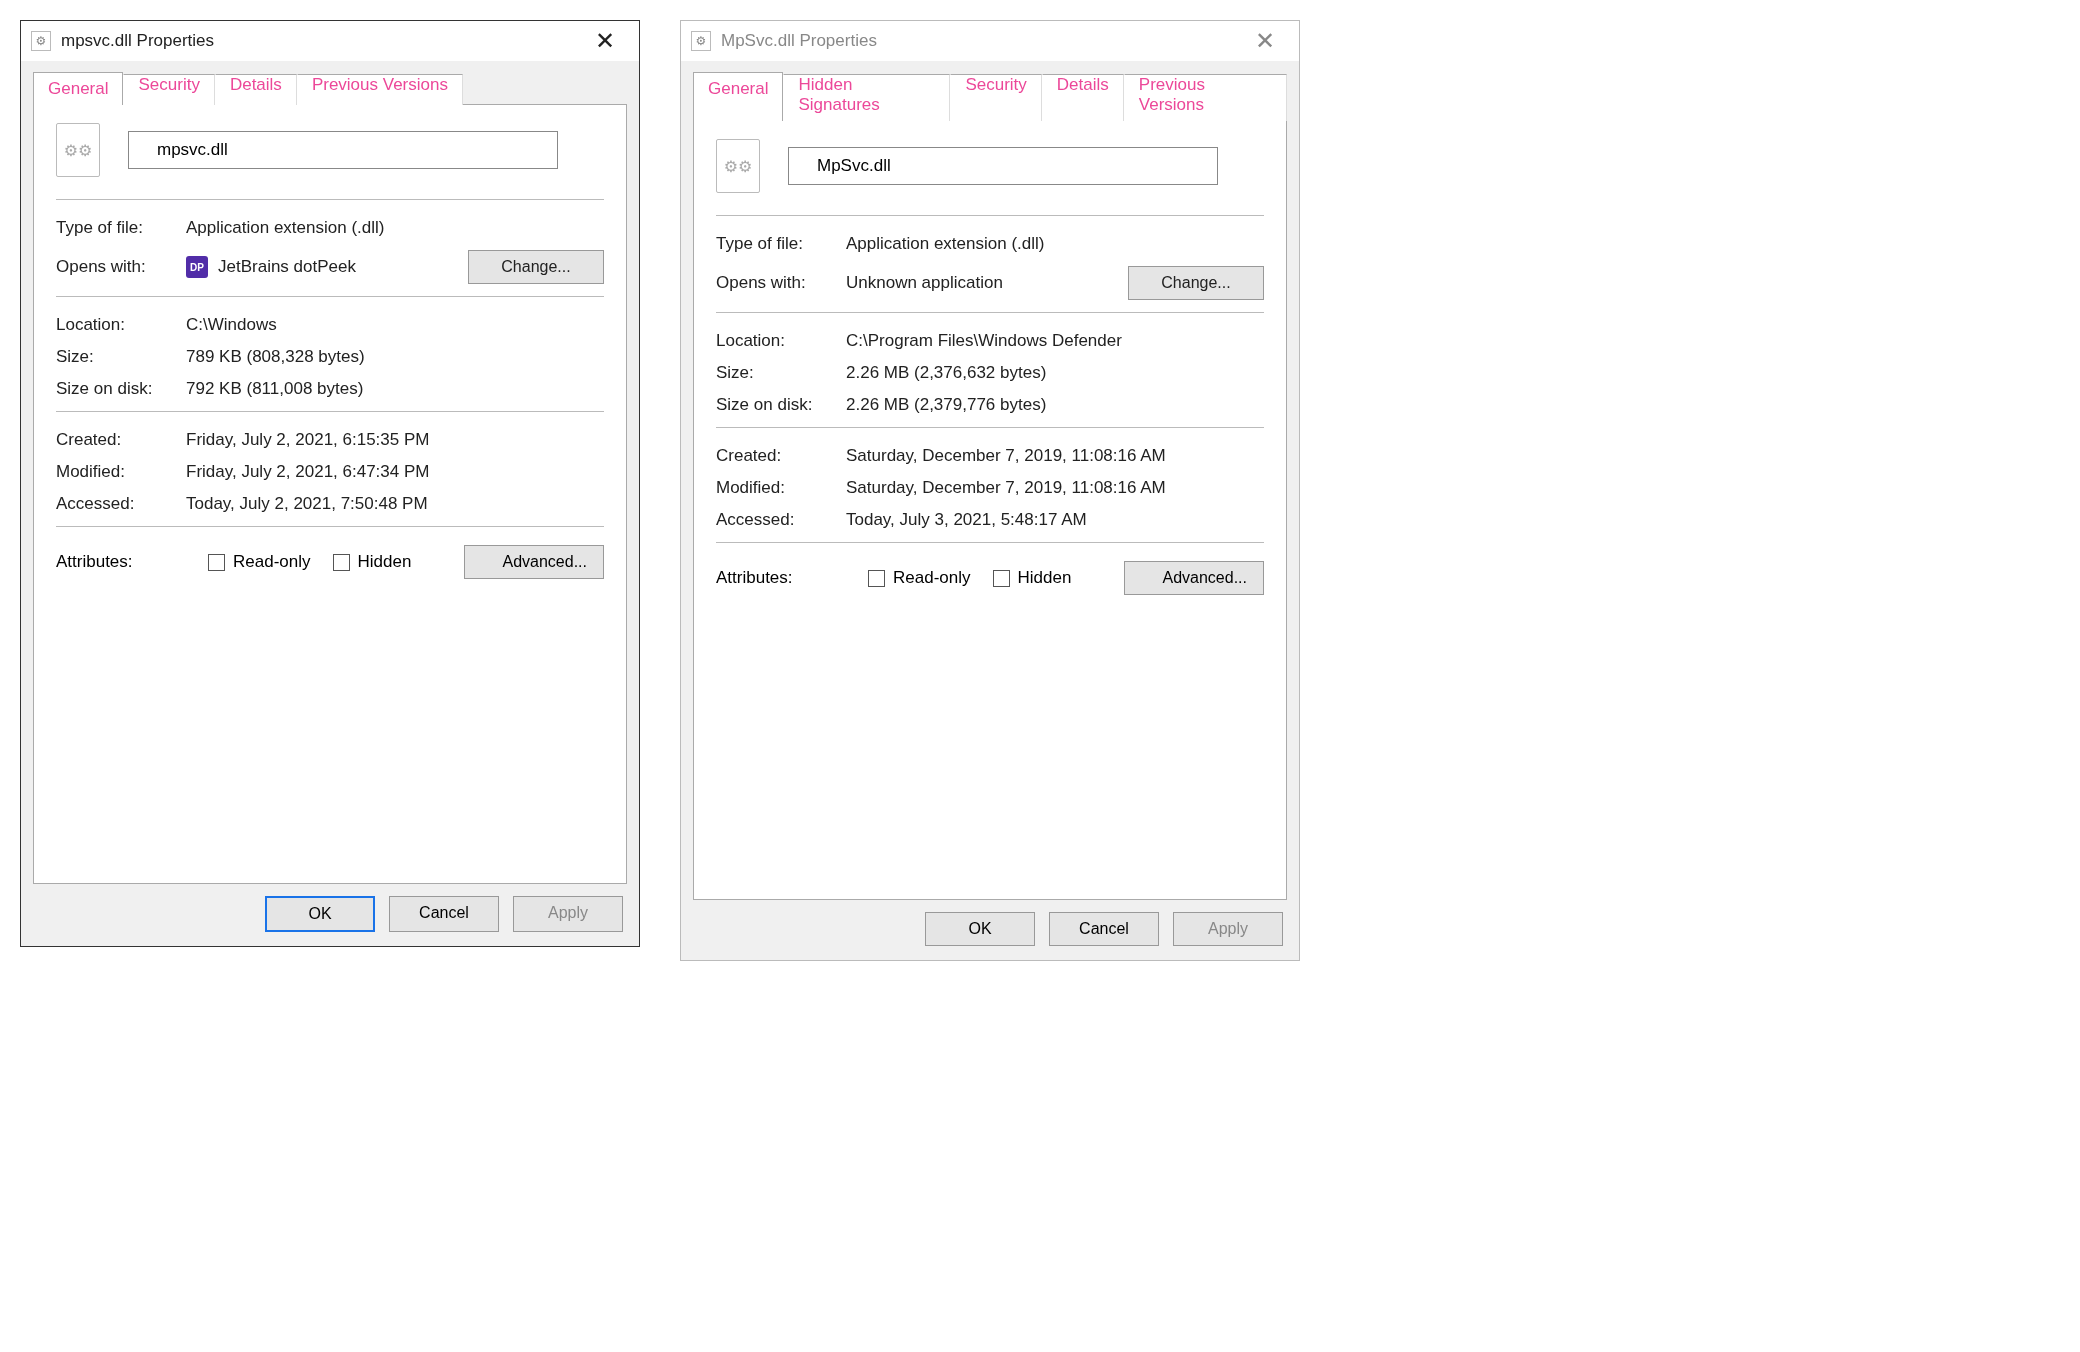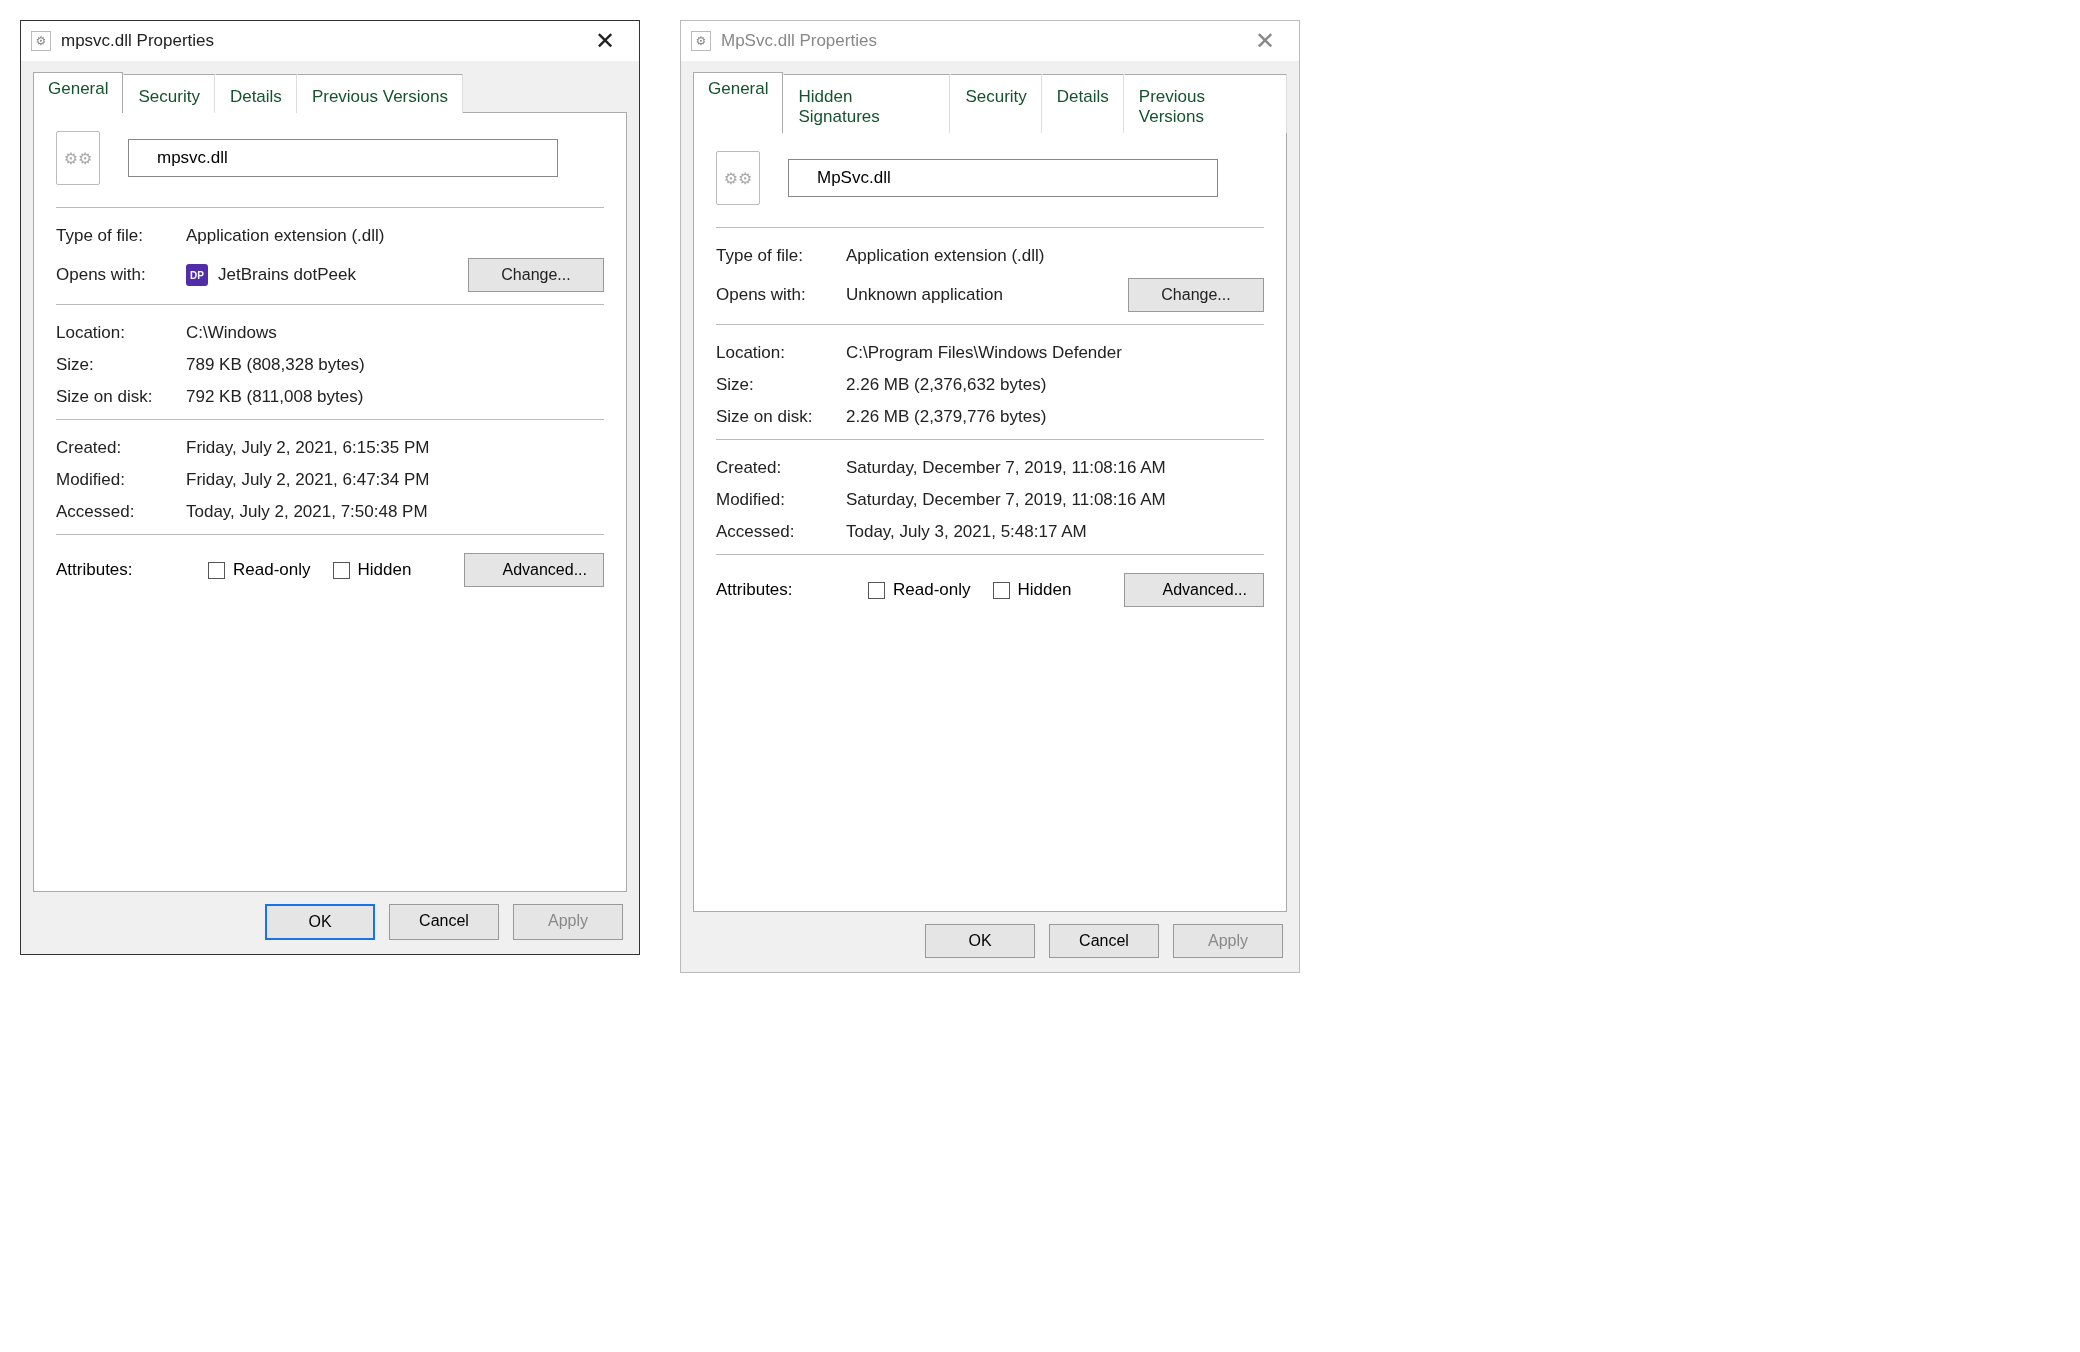--- a/index.html
+++ b/index.html
@@ -53,30 +53,30 @@
     position: relative;
     top: 1px;
   }
   .tab {
     padding: 6px 14px;
     font-size: 17px;
     border: 1px solid #aaa;
     background: #fff;
     border-bottom: none;
     position: relative;
-    color: #14532d;
+    color: #ec4899;
     cursor: default;
   }
   .tab.inactive {
     border-color: transparent;
     border-top-color: #aaa;
     border-right-color: #ddd;
     background: #fff;
     margin-top: 2px;
-    padding-top: 12px;
+    padding-top: 0;
   }
   .tab-panel {
     background: #fff;
     border: 1px solid #aaa;
     padding: 18px 22px 10px 22px;
     height: 780px;
   }
   .filename-row {
     display: flex;
     align-items: center;

